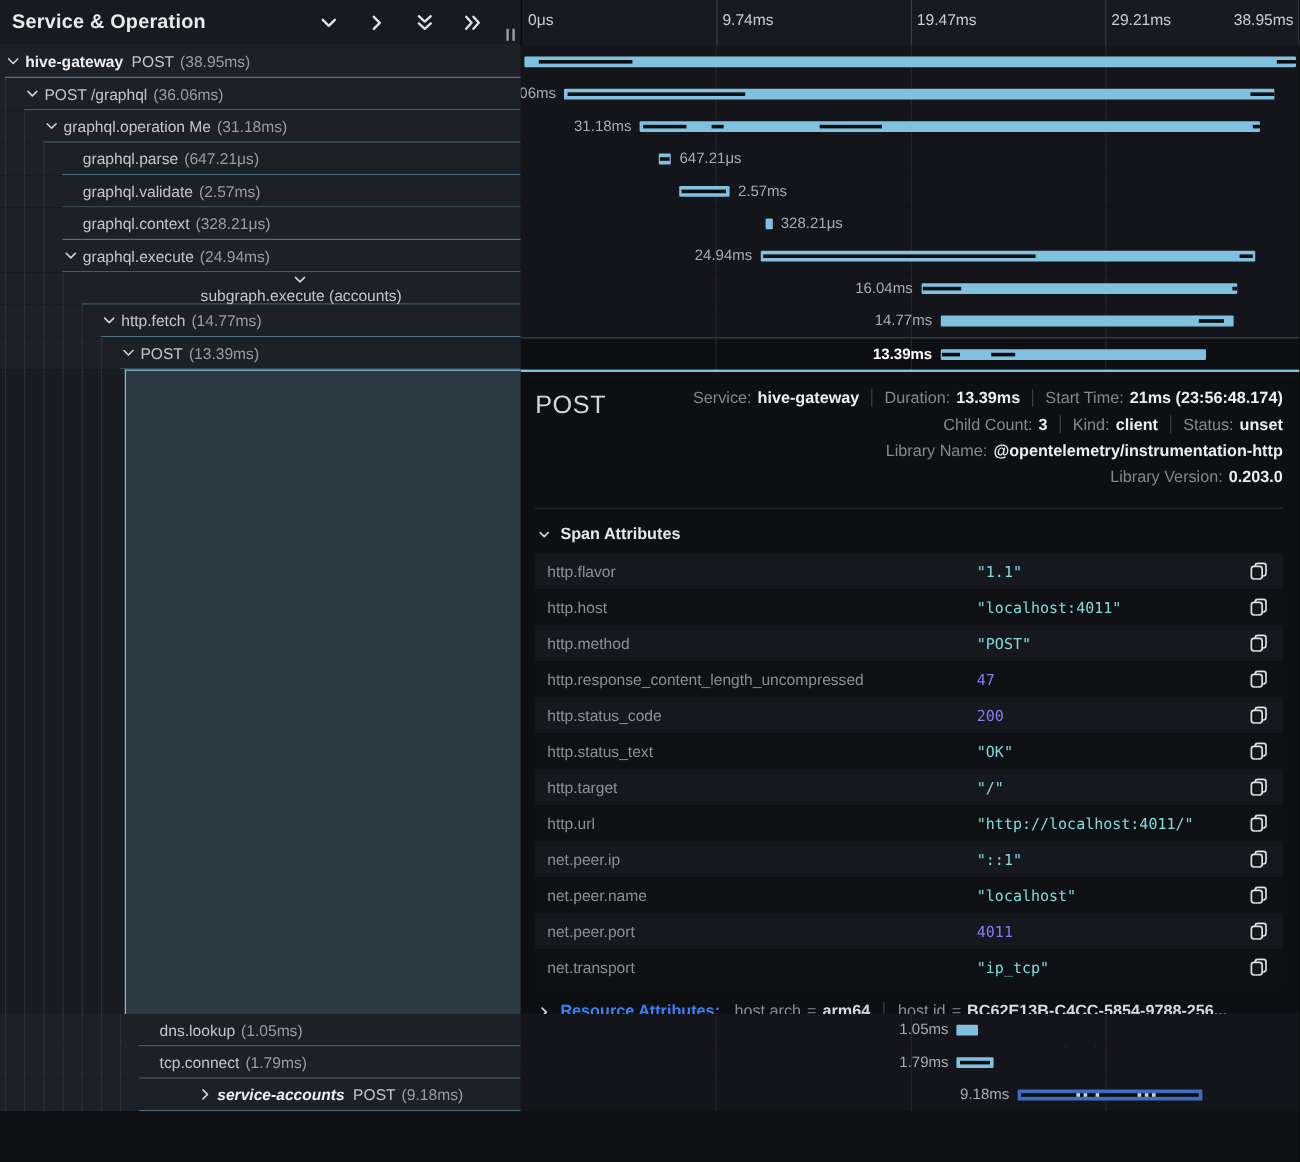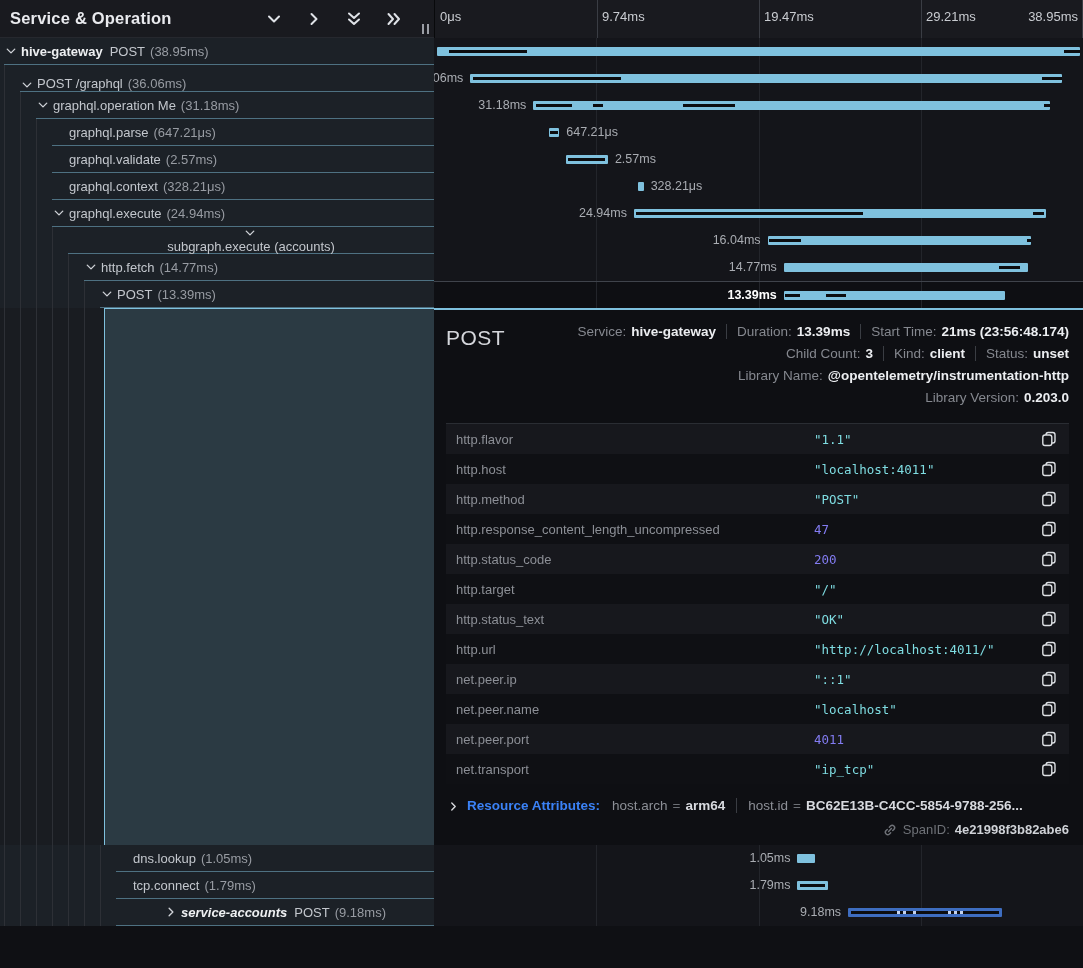--- a/index.html
+++ b/index.html
@@ -138,21 +138,21 @@
           <div class="gl" style="left: 75%;"></div>
           <div class="bar" style="left: 0.4%; width: 99.2%;">
             <div class="seg" style="left: 2%; width: 12%;"></div>
             <div class="seg" style="left: 97.5%; width: 2.5%;"></div>
           </div>
         </div>
       </div>
       <div class="srow">
         <div class="ncell">
           <div class="guide" style="left: 4px;"></div>
-          <div class="ninner" style="left: 20px; align-items: flex-end;">
+          <div class="ninner" style="left: 20px;">
             <span class="chevslot">
               <svg xmlns="http://www.w3.org/2000/svg" viewBox="0 0 16 16" width="12" height="12">
                 <polyline points="3,5.5 8,10.5 13,5.5" fill="none" stroke="#cfd2d7" stroke-width="1.8" stroke-linecap="round" stroke-linejoin="round"></polyline>
               </svg>
             </span>
             <span class="opname">POST /graphql</span>
             <span class="durtext">(36.06ms)</span>
           </div>
         </div>
         <div class="tcell">
@@ -403,20 +403,26 @@
               <span class="ovlabel">Library Name:</span>
               <span class="ovvalue">@opentelemetry/instrumentation-http</span>
             </div>
             <div class="ovline">
               <span class="ovlabel">Library Version:</span>
               <span class="ovvalue">0.203.0</span>
             </div>
           </div>
       </div>
       <div class="ddiv"></div>
+      <div class="sahead" id="sahead">
+        <span class="ic"><svg xmlns="http://www.w3.org/2000/svg" viewBox="0 0 16 16" width="11" height="11">
+              <polyline points="3,5.5 8,10.5 13,5.5" fill="none" stroke="#d8dade" stroke-width="2" stroke-linecap="round" stroke-linejoin="round"></polyline>
+            </svg></span>
+        <span>Span Attributes</span>
+      </div>
       <div class="attrtable" id="attrtable">
           <div class="attrrow">
             <div class="akey">http.flavor</div>
             <div class="aval str">"1.1"</div>
             <span class="copybtn"><svg xmlns="http://www.w3.org/2000/svg" viewBox="0 0 16 16" width="16" height="16">
   <rect x="5" y="1.5" width="9" height="10.5" rx="2.2" fill="none" stroke="#dde0e4" stroke-width="1.4"></rect>
   <rect x="1.8" y="4" width="9" height="10.5" rx="2.2" fill="#15161a" stroke="#dde0e4" stroke-width="1.4"></rect>
               </svg></span>
           </div>
           <div class="attrrow">
@@ -445,30 +451,30 @@
           </div>
           <div class="attrrow">
             <div class="akey">http.status_code</div>
             <div class="aval num">200</div>
             <span class="copybtn"><svg xmlns="http://www.w3.org/2000/svg" viewBox="0 0 16 16" width="16" height="16">
   <rect x="5" y="1.5" width="9" height="10.5" rx="2.2" fill="none" stroke="#dde0e4" stroke-width="1.4"></rect>
   <rect x="1.8" y="4" width="9" height="10.5" rx="2.2" fill="#15161a" stroke="#dde0e4" stroke-width="1.4"></rect>
               </svg></span>
           </div>
           <div class="attrrow">
+            <div class="akey">http.status_text</div>
+            <div class="aval str">"OK"</div>
+            <span class="copybtn"><svg xmlns="http://www.w3.org/2000/svg" viewBox="0 0 16 16" width="16" height="16">
+  <rect x="5" y="1.5" width="9" height="10.5" rx="2.2" fill="none" stroke="#dde0e4" stroke-width="1.4"></rect>
+  <rect x="1.8" y="4" width="9" height="10.5" rx="2.2" fill="#15161a" stroke="#dde0e4" stroke-width="1.4"></rect>
+              </svg></span>
+          </div>
+          <div class="attrrow">
             <div class="akey">http.target</div>
             <div class="aval str">"/"</div>
-            <span class="copybtn"><svg xmlns="http://www.w3.org/2000/svg" viewBox="0 0 16 16" width="16" height="16">
-  <rect x="5" y="1.5" width="9" height="10.5" rx="2.2" fill="none" stroke="#dde0e4" stroke-width="1.4"></rect>
-  <rect x="1.8" y="4" width="9" height="10.5" rx="2.2" fill="#15161a" stroke="#dde0e4" stroke-width="1.4"></rect>
-              </svg></span>
-          </div>
-          <div class="attrrow">
-            <div class="akey">http.status_text</div>
-            <div class="aval str">"OK"</div>
             <span class="copybtn"><svg xmlns="http://www.w3.org/2000/svg" viewBox="0 0 16 16" width="16" height="16">
   <rect x="5" y="1.5" width="9" height="10.5" rx="2.2" fill="none" stroke="#dde0e4" stroke-width="1.4"></rect>
   <rect x="1.8" y="4" width="9" height="10.5" rx="2.2" fill="#15161a" stroke="#dde0e4" stroke-width="1.4"></rect>
               </svg></span>
           </div>
           <div class="attrrow">
             <div class="akey">http.url</div>
             <div class="aval str">"http://localhost:4011/"</div>
             <span class="copybtn"><svg xmlns="http://www.w3.org/2000/svg" viewBox="0 0 16 16" width="16" height="16">
   <rect x="5" y="1.5" width="9" height="10.5" rx="2.2" fill="none" stroke="#dde0e4" stroke-width="1.4"></rect>

